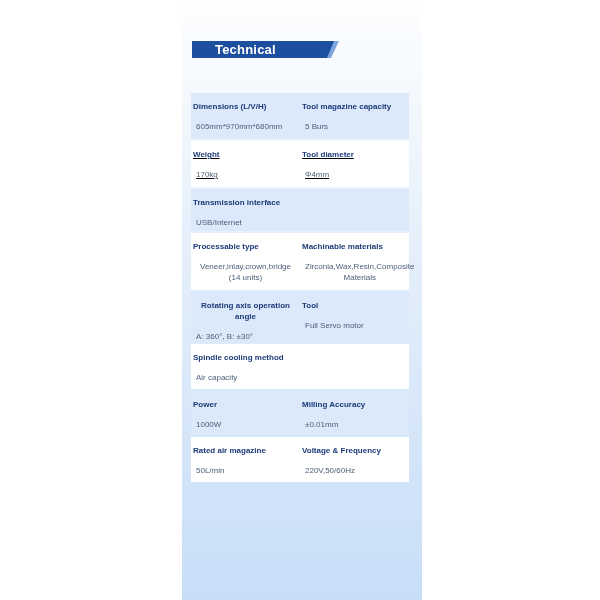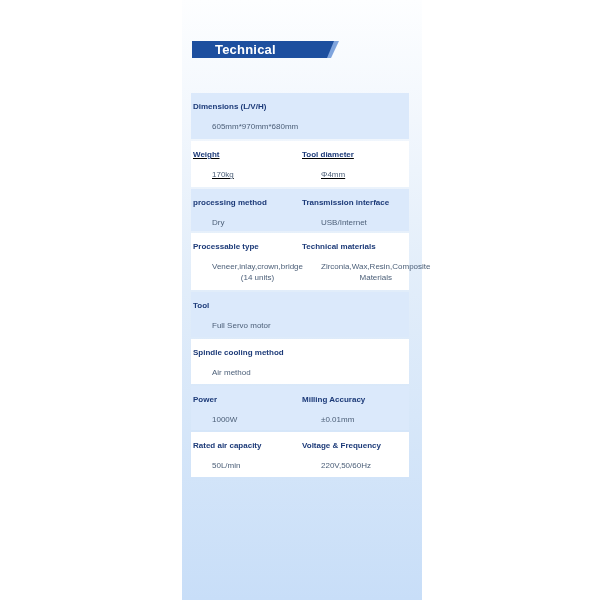--- a/index.html
+++ b/index.html
@@ -74,91 +74,94 @@
     color: #1c3a78;
     line-height: 11px;
     padding: 0 2px;
   }
   .cell-value {
     font-size: 8px;
     color: #4d6079;
     line-height: 11px;
     margin-top: 9px;
     padding: 0 5px;
-    margin-left: 16px;
   }
 </style>
 </head>
 <body>
 
 <div class="panel">
   <div class="banner-accent"></div>
   <div class="banner">Technical Parameters</div>
   <div class="spec-table" id="spec-table">
       <div class="trow blue" style="min-height: 46px;">
         <div class="tcell">
           <div class="cell-header">Dimensions (L/V/H)</div>
           <div class="cell-value">605mm*970mm*680mm</div>
         </div>
+        <div class="tcell">
+          <div class="cell-header">Tool magazine capacity</div>
+          <div class="cell-value">5 Burs</div>
+        </div>
       </div>
       <div class="trow white" style="min-height: 46px; text-decoration: underline;">
         <div class="tcell">
           <div class="cell-header">Weight</div>
           <div class="cell-value">170kg</div>
         </div>
         <div class="tcell">
           <div class="cell-header">Tool diameter</div>
           <div class="cell-value">Φ4mm</div>
         </div>
       </div>
       <div class="trow blue" style="min-height: 42px;">
         <div class="tcell">
-          <div class="cell-header">processing method</div>
-          <div class="cell-value">Dry</div>
-        </div>
-        <div class="tcell">
           <div class="cell-header">Transmission interface</div>
           <div class="cell-value">USB/Internet</div>
         </div>
       </div>
       <div class="trow white" style="min-height: 57px;">
         <div class="tcell">
           <div class="cell-header">Processable type</div>
           <div class="cell-value">Veneer,inlay,crown,bridge (14 units)</div>
         </div>
         <div class="tcell">
-          <div class="cell-header">Technical materials</div>
+          <div class="cell-header">Machinable materials</div>
           <div class="cell-value">Zirconia,Wax,Resin,Composite Materials</div>
         </div>
       </div>
       <div class="trow blue" style="min-height: 45px;">
+        <div class="tcell">
+          <div class="cell-header">Rotating axis operation angle</div>
+          <div class="cell-value">A: 360°, B: ±30°</div>
+        </div>
         <div class="tcell">
           <div class="cell-header">Tool</div>
           <div class="cell-value">Full Servo motor</div>
         </div>
       </div>
       <div class="trow white" style="min-height: 45px;">
         <div class="tcell">
           <div class="cell-header">Spindle cooling method</div>
-          <div class="cell-value">Air method</div>
+          <div class="cell-value">Air capacity</div>
         </div>
       </div>
       <div class="trow blue" style="min-height: 44px;">
         <div class="tcell">
           <div class="cell-header">Power</div>
           <div class="cell-value">1000W</div>
         </div>
         <div class="tcell">
           <div class="cell-header">Milling Accuracy</div>
           <div class="cell-value">±0.01mm</div>
         </div>
       </div>
       <div class="trow white" style="min-height: 45px;">
         <div class="tcell">
-          <div class="cell-header">Rated air capacity</div>
+          <div class="cell-header">Rated air magazine</div>
           <div class="cell-value">50L/min</div>
         </div>
         <div class="tcell">
           <div class="cell-header">Voltage &amp; Frequency</div>
           <div class="cell-value">220V,50/60Hz</div>
         </div>
       </div>
     </div>
 </div>
 

